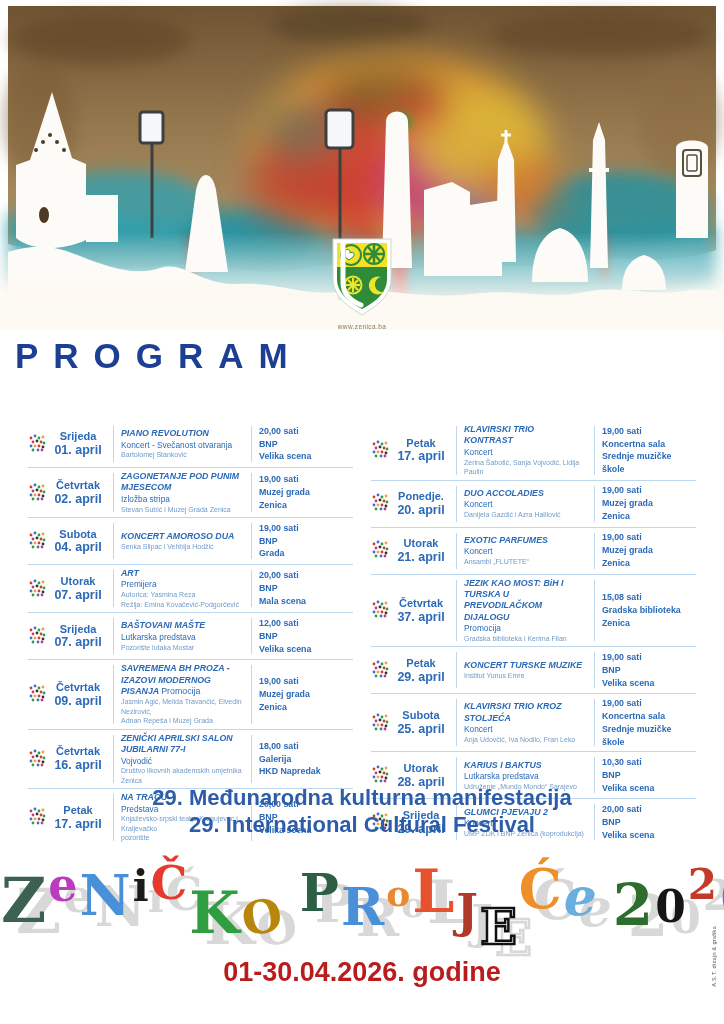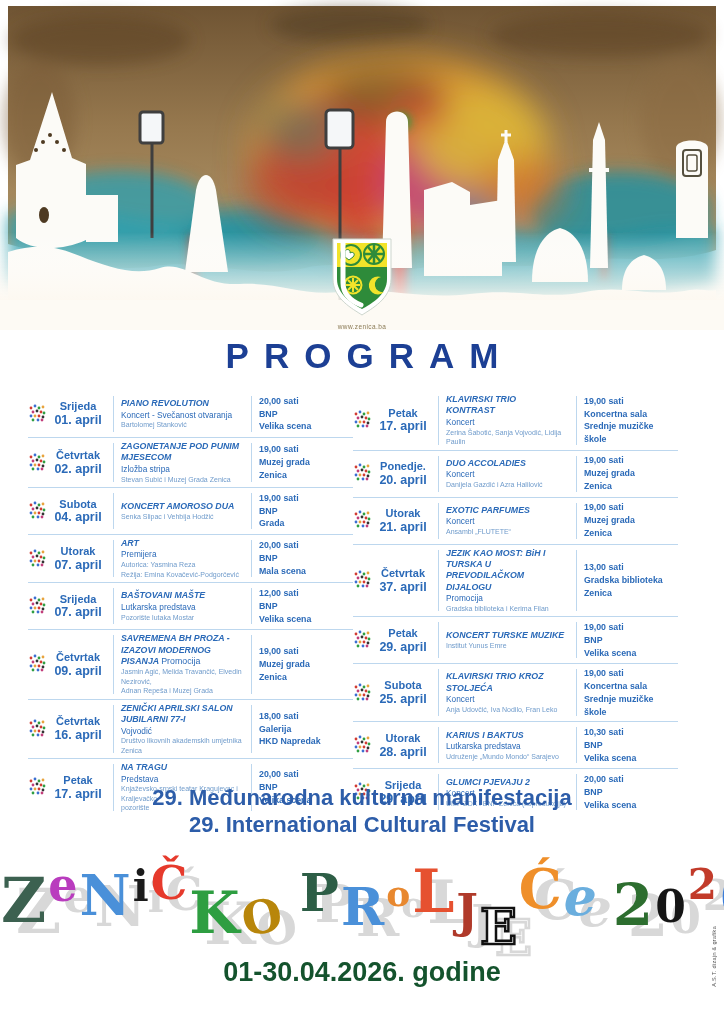--- a/index.html
+++ b/index.html
@@ -7,25 +7,25 @@
     position:relative; width:724px; height:1024px; margin:0 auto;
     background:#ffffff; overflow:hidden;
     font-family:"Liberation Sans", sans-serif;
   }
   .header-art { position:absolute; top:0; left:0; }
   .logo { position:absolute; top:237px; left:50%; transform:translateX(-50%); text-align:center; }
   .logo-caption { font-size:6.5px; color:#8a7a55; margin-top:2px; letter-spacing:.4px; }
 
   #program-title {
     position:absolute; top:336px; left:0; width:100%; margin:0;
-    text-align:center; font-size:35px; font-weight:bold;
+    text-align:left; font-size:35px; font-weight:bold;
     letter-spacing:15px; text-indent:15px; color:#1c3f94;
   }
 
-  .grid { position:absolute; top:391px; left:28px; width:668px; display:flex; }
+  .grid { position:absolute; top:421px; left:28px; width:668px; display:flex; gap:18px; }
   .col { width:325px; }
   .event-row { display:flex; align-items:center; padding:3px 0; min-height:40px; }
   .event-row + .event-row { border-top:1px solid #bdd7ee; }
   .date-block { width:78px; flex:none; display:flex; align-items:center; gap:2px; }
   .confetti { flex:none; width:20px; height:20px; }
   .date-text { flex:1; text-align:center; color:#2b6ab8; font-weight:bold; line-height:1.15; }
   .day  { display:block; font-size:11px; }
   .date { display:block; font-size:12.5px; }
   .vdiv { width:1px; flex:none; align-self:stretch; background:#bdd7ee; margin:2px 7px; }
   .title-block { flex:1; color:#2b6ab8; padding-right:2px; }
@@ -43,21 +43,21 @@
   .fest { position:absolute; top:843px; left:0; width:100%; text-align:center; }
   .letters { position:relative; display:inline-block; height:112px; }
   .letters .lrow {
     position:relative; display:flex; align-items:center; height:112px; white-space:nowrap;
   }
   .letters .lrow.echo { position:absolute; left:15px; top:11px; z-index:0; }
   .letters .lrow.main { z-index:1; }
   .lt { display:inline-block; font-family:"DejaVu Serif", serif; font-weight:bold; line-height:1; margin:0 1px; }
   .daterange {
     position:absolute; top:957px; left:0; width:100%;
-    text-align:center; color:#14532d; font-weight:bold; font-size:27px;
+    text-align:center; color:#b91c1c; font-weight:bold; font-size:27px;
   }
   .credit {
     position:absolute; right:7px; top:926px;
     writing-mode:vertical-rl; transform:rotate(180deg);
     font-size:5.5px; color:#555; letter-spacing:.3px;
   }
 </style>
 </head>
 <body>
 
@@ -613,21 +613,21 @@
          </span>
        </div>
        <span class="vdiv"></span>
        <div class="title-block">
          <div class="ev-title">JEZIK KAO MOST: BiH I TURSKA U PREVODILAČKOM DIJALOGU</div>
          <div class="ev-sub">Promocija</div>
          <div class="ev-small">Gradska biblioteka i Kerima Filan</div>
        </div>
        <span class="vdiv"></span>
        <div class="when-block">
-         <div>13,00 sati</div>
+         <div>15,08 sati</div>
             <div>Gradska biblioteka</div>
             <div>Zenica</div>
        </div>
         </div>
         <div class="event-row">
           <div class="date-block">
          <span class="confetti"><svg width="20" height="20" viewBox="0 0 20 20">
                 <circle cx="3" cy="4" r="1.4" fill="#d23b33"></circle>
                 <circle cx="7" cy="2" r="1.4" fill="#3b6fd2"></circle>
                 <circle cx="11" cy="4" r="1.4" fill="#2f9e41"></circle>

